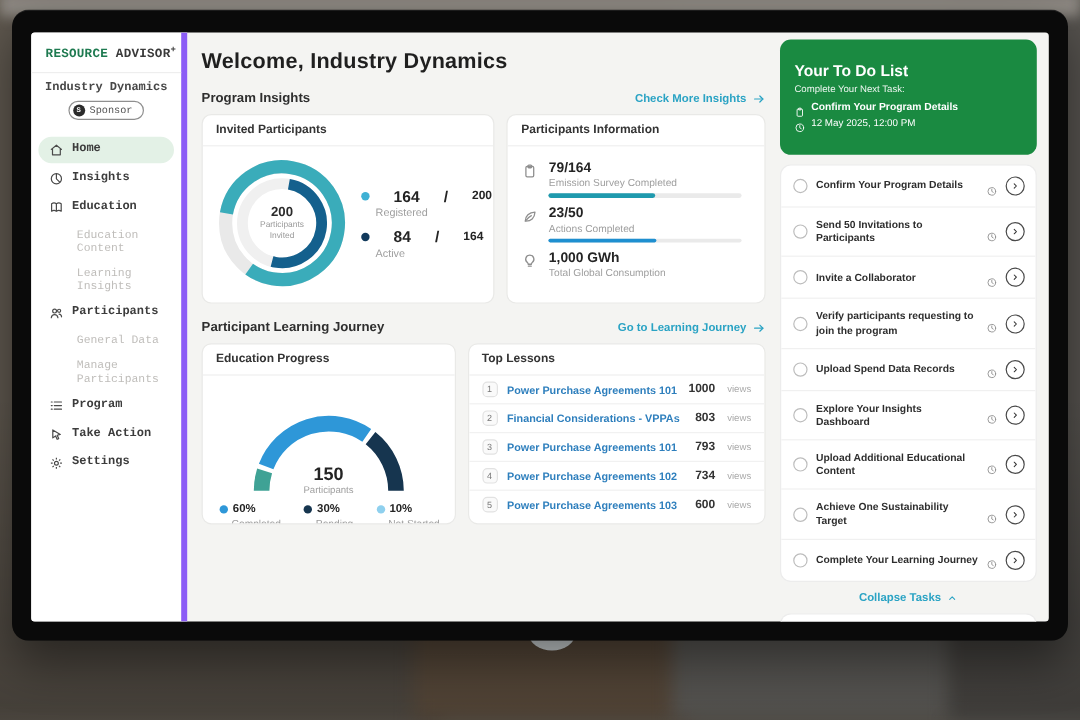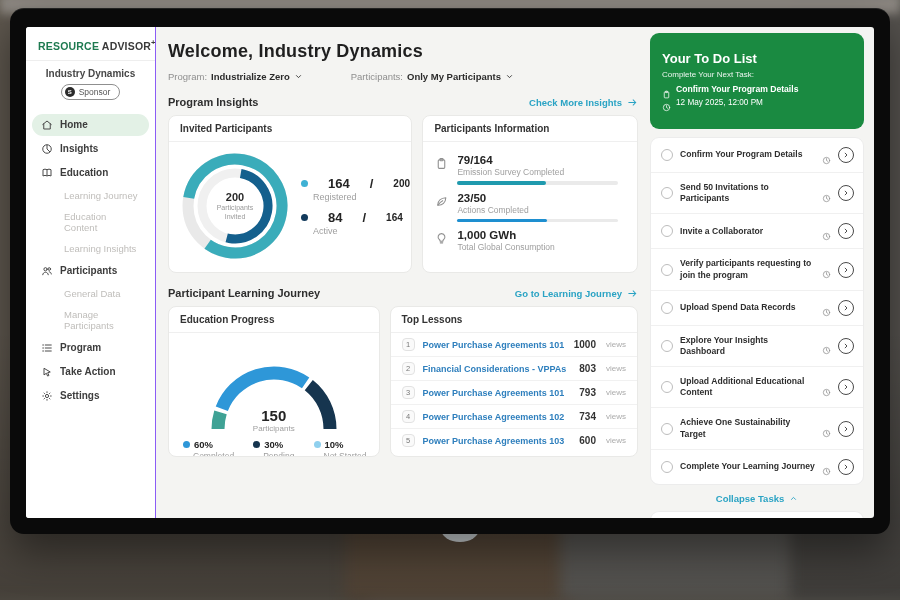--- a/index.html
+++ b/index.html
@@ -19,21 +19,21 @@
   
   .stand { position:absolute; left:441px; top:516px; width:38px; height:26px; border-radius:50%;
            background:#ccd2d4; z-index:1; }
   .monitor { position:absolute; left:10px; top:8px; width:880px; height:526px; background:#0a0a0a;
              border-radius:14px; z-index:2; box-shadow:0 18px 40px rgba(0,0,0,.45);
              border-top:1px solid rgba(255,255,255,.10); }
   .screen { position:absolute; left:16px; top:18px; right:16px; bottom:16px; background:#f4f4f2;
             border-radius:3px; display:flex; overflow:hidden; }
 
   
-  .sidebar { width:130px; flex-shrink:0; background:#ffffff; border-right:1px solid #8b5cf6; }
+  .sidebar { width:130px; flex-shrink:0; background:#ffffff; border-right:5px solid #8b5cf6;font-family:Liberation Mono, monospace; }
   .logo { padding:11px 12px 8px; font-weight:bold; font-size:10.5px; letter-spacing:.2px; white-space:nowrap; }
   .brand1 { color:#1e7a50; }
   .brand2 { color:#3a3a3a; }
   .plus { color:#3a3a3a; font-size:7.5px; vertical-align:super; font-weight:bold; }
   .logo-div { height:1px; background:#eeeeee; margin-bottom:7px; }
   .org { text-align:center; font-weight:bold; color:#474747; font-size:10px; margin-bottom:5px; }
   .sponsor { display:flex; align-items:center; gap:4px; margin:0 auto 9px; width:fit-content;
              border:1px solid #8f8f8f; border-radius:10px; padding:2px 9px 2px 3px; font-size:8.5px;
              color:#555; background:#fff; }
   .sp-dot { width:10px; height:10px; border-radius:50%; background:#2b2b2b; color:#fff; font-size:6px;
@@ -190,23 +190,20 @@
           <div class="nav-item main">
             <span class="nav-icon">
               <svg viewBox="0 0 24 24" fill="none" stroke="currentColor" stroke-width="2" stroke-linejoin="round">
                 <path d="M4 5.5C6.5 4 9.5 4 12 5.5c2.5-1.5 5.5-1.5 8 0V18c-2.5-1.5-5.5-1.5-8 0-2.5-1.5-5.5-1.5-8 0Z"></path>
                 <path d="M12 5.5V18"></path>
               </svg>
             </span>
             <span>Education</span>
           </div>
           <div class="nav-item sub">
-            <span>Learning Journey</span>
-          </div>
-          <div class="nav-item sub">
             <span>Education Content</span>
           </div>
           <div class="nav-item sub">
             <span>Learning Insights</span>
           </div>
           <div class="nav-item main">
             <span class="nav-icon">
               <svg viewBox="0 0 24 24" fill="none" stroke="currentColor" stroke-width="2" stroke-linecap="round">
                 <circle cx="9" cy="8.5" r="3.2"></circle>
                 <path d="M3.5 19.5c.4-3.2 2.7-5 5.5-5s5.1 1.8 5.5 5"></path>
@@ -246,42 +243,20 @@
               </svg>
             </span>
             <span>Settings</span>
           </div>
         </nav>
   </aside>
 
   <main class="main">
     <h1 class="welcome">Welcome, Industry Dynamics</h1>
 
-    <div class="filters">
-
-        <div class="filter">
-          <span>Program:</span>
-          <b>Industrialize Zero</b>
-          <span class="chev">
-              <svg viewBox="0 0 24 24" fill="none" stroke="currentColor" stroke-width="2.4" stroke-linecap="round" stroke-linejoin="round">
-                <path d="m6.5 9.5 5.5 5.5 5.5-5.5"></path>
-              </svg>
-            </span>
-        </div>
-
-        <div class="filter">
-          <span>Participants:</span>
-          <b>Only My Participants</b>
-          <span class="chev">
-              <svg viewBox="0 0 24 24" fill="none" stroke="currentColor" stroke-width="2.4" stroke-linecap="round" stroke-linejoin="round">
-                <path d="m6.5 9.5 5.5 5.5 5.5-5.5"></path>
-              </svg>
-            </span>
-        </div>
-      </div>
 
     <div class="section-row">
       <div class="section-title">Program Insights</div>
       <div class="section-link">
         <span>Check More Insights</span>
         <span class="alink-arrow">
               <svg viewBox="0 0 24 24" fill="none" stroke="currentColor" stroke-width="2.2" stroke-linecap="round" stroke-linejoin="round">
                 <path d="M4 12h15"></path>
                 <path d="m13.5 6.5 5.5 5.5-5.5 5.5"></path>
               </svg>

